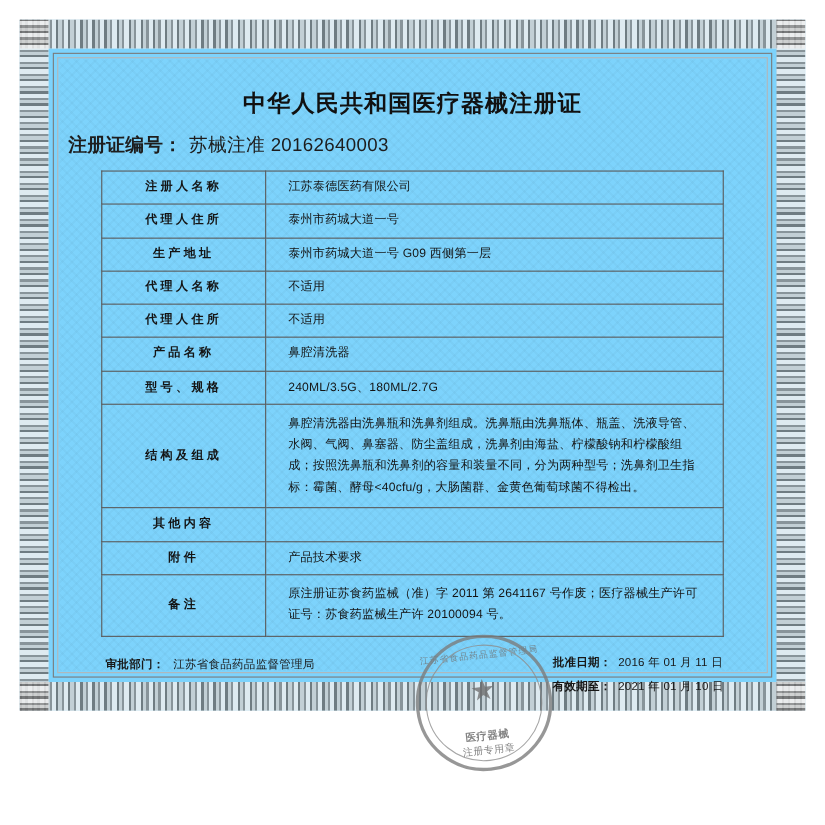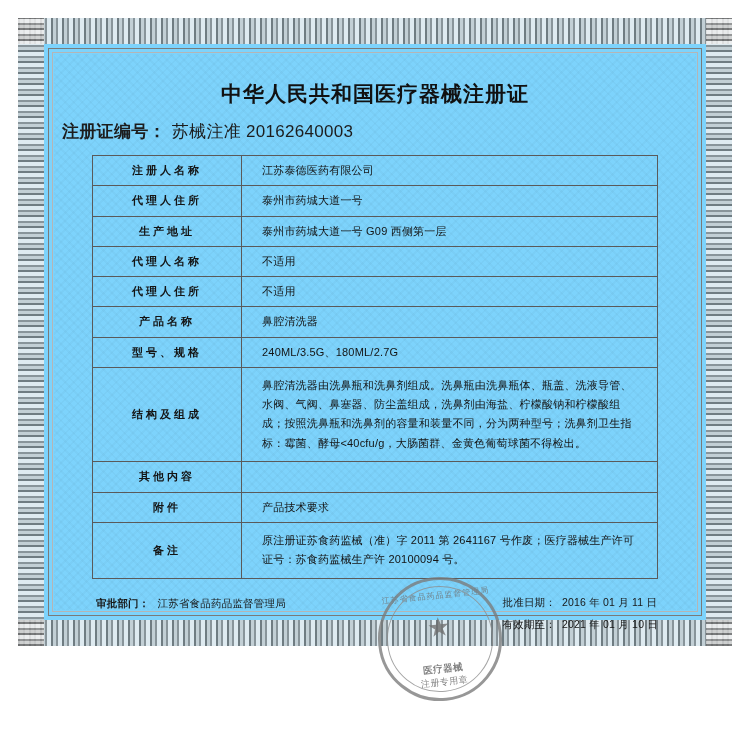--- a/index.html
+++ b/index.html
@@ -158,21 +158,21 @@
   }
   .footer-left .dept-label { font-weight: bold; margin-right: 8px; }
   .footer-right {
     position: absolute;
     right: 0;
     top: 2px;
     text-align: left;
     line-height: 2.1;
     letter-spacing: .2px;
   }
-  .footer-right .fr-label { font-weight: normal; margin-right: 6px; }
+  .footer-right .fr-label { font-weight: bold; margin-right: 6px; }
 
   
   .seal {
     position: absolute;
     left: 286px;
     top: -12px;
     width: 118px;
     height: 118px;
     border-radius: 50%;
     border: 3px solid #7b7b7b;

